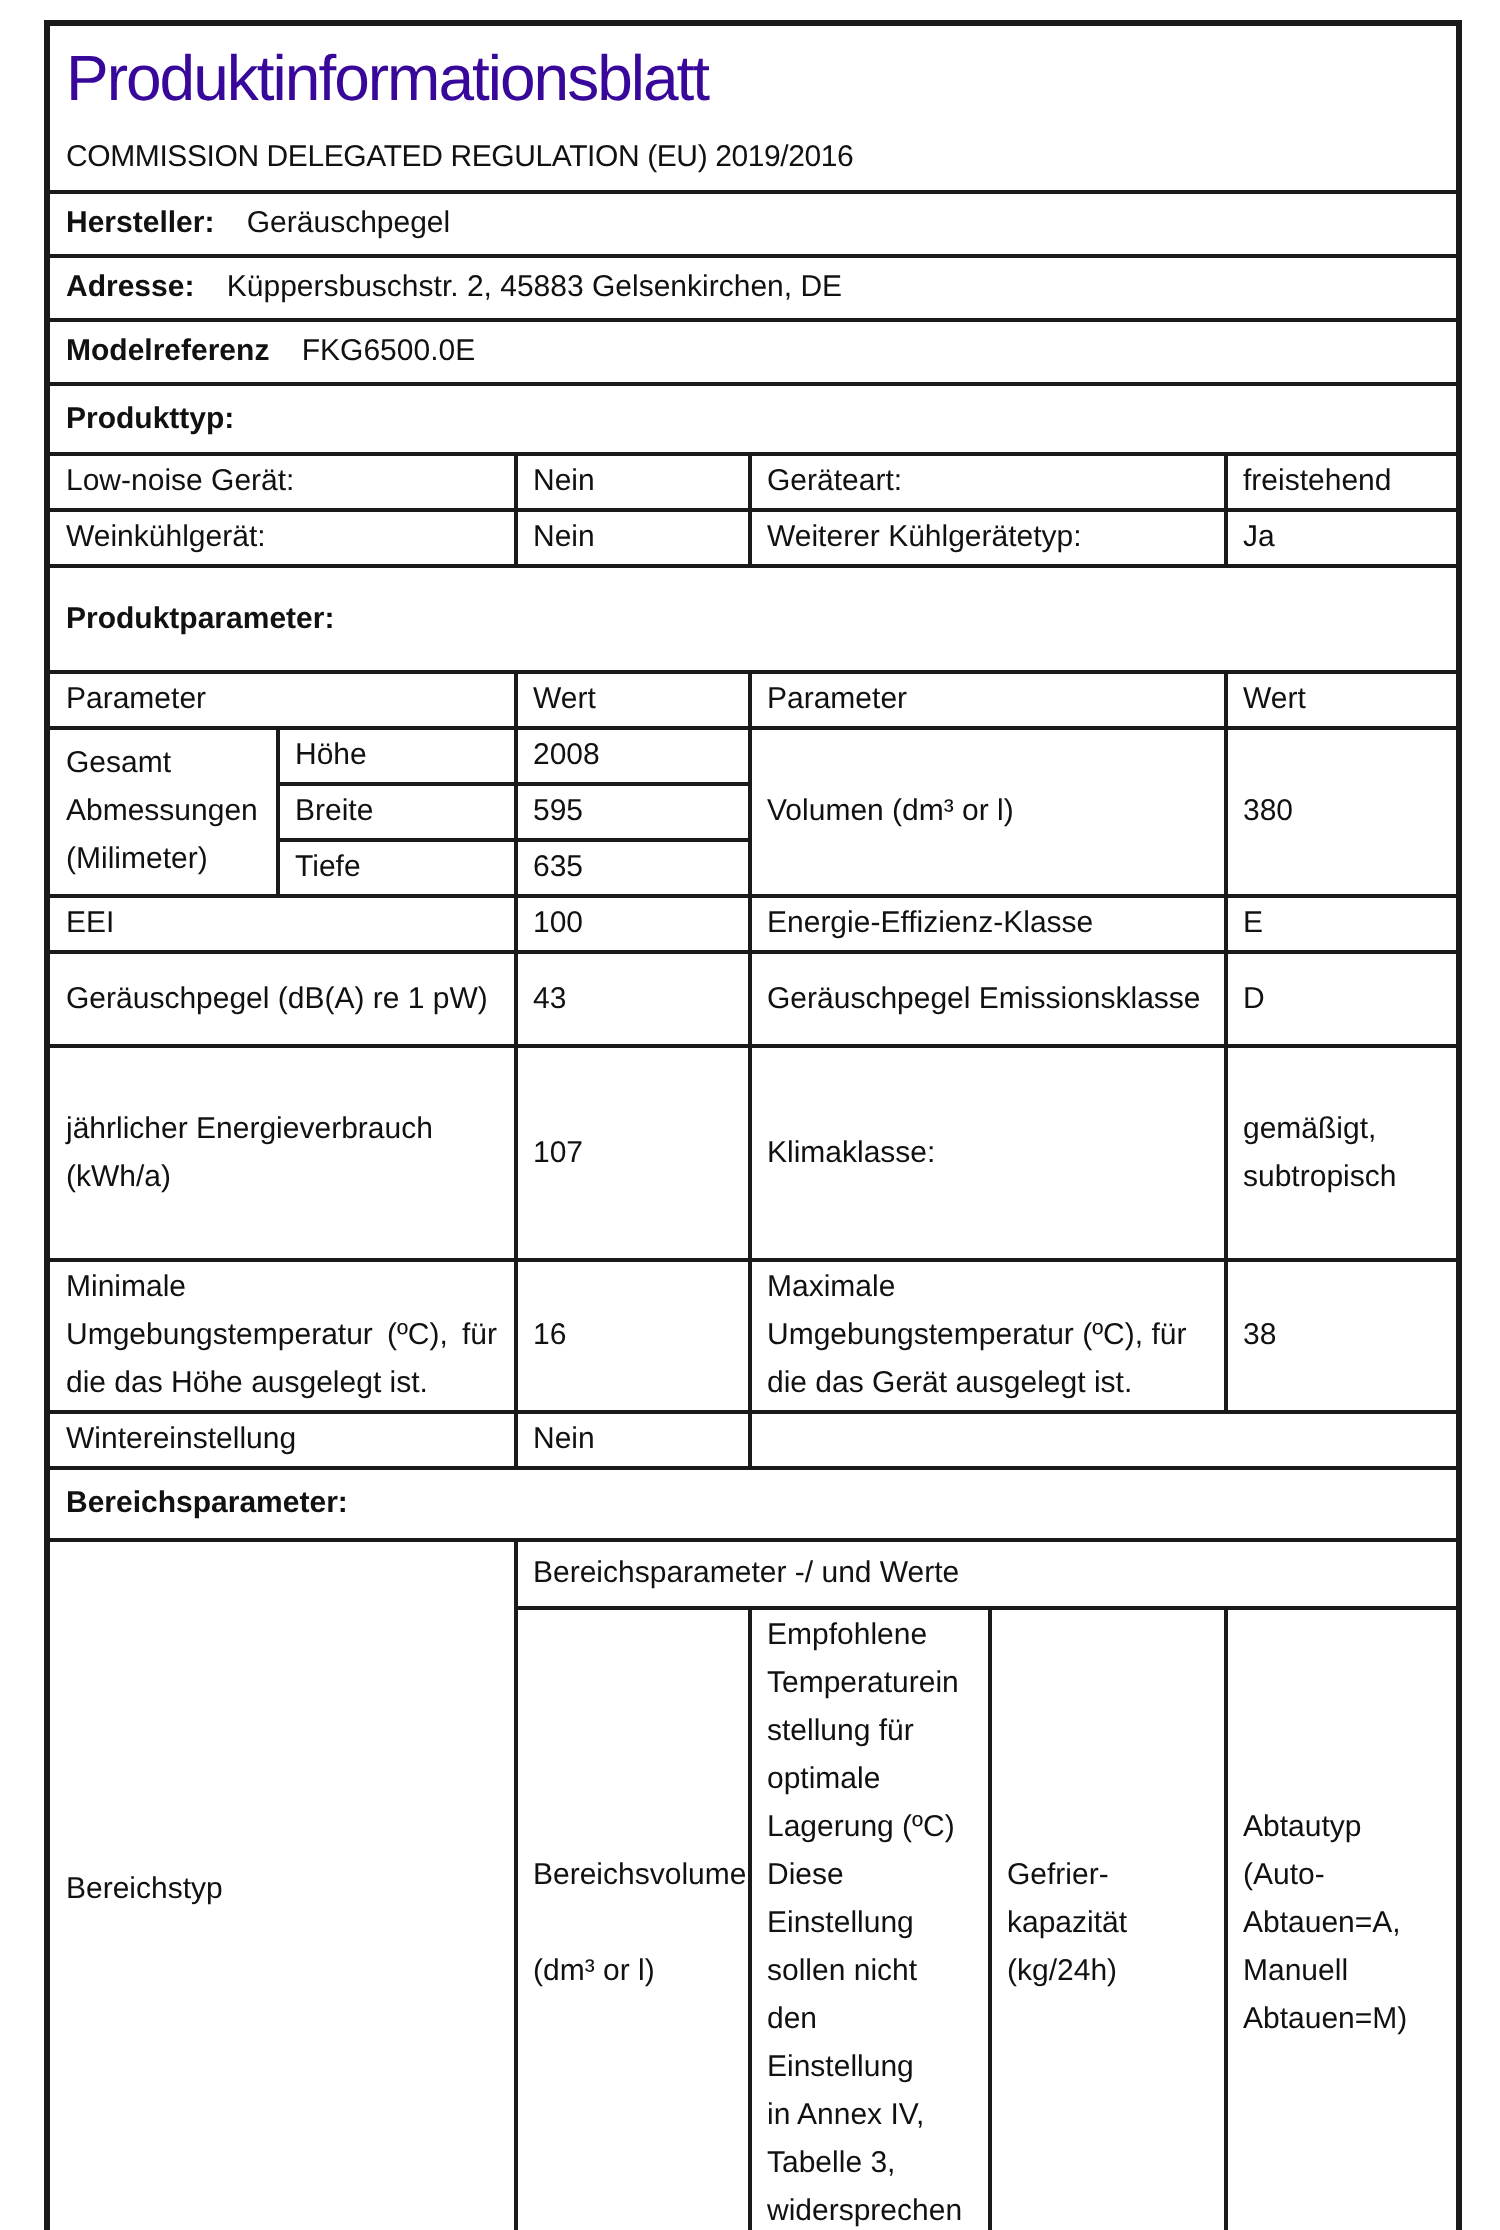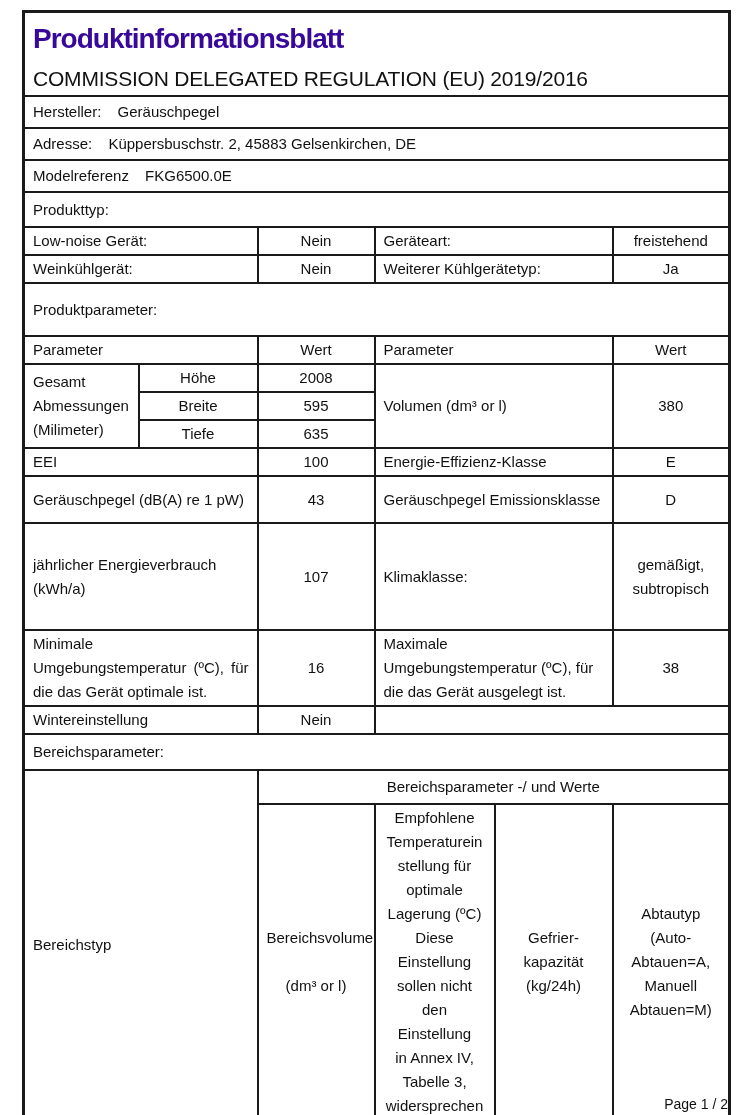--- a/index.html
+++ b/index.html
@@ -13,34 +13,34 @@
     position:absolute; left:22px; top:10px; width:706px;
     border-collapse:collapse; table-layout:fixed;
     border:3px solid #1a1a1a;
   }
   table.doc td{
     border:2px solid #1a1a1a;
     font-size:15px; line-height:24px;
     padding:1px 8px; vertical-align:middle;
     overflow:hidden;
   }
-  .b{ font-weight:normal; }
-  .c{ text-align:center; padding:1px 3px;margin-left:44px; }
+  .b{ font-weight:bold; }
+  .c{ padding:1px 3px;margin-left:44px; }
   .top{ vertical-align:top; padding-top:5px;margin-top:35px; }
   .pre{ white-space:pre-line; }
   .just{ text-align:justify; }
   .titlecell{
     padding:6px 8px 4px 8px !important;
   }
   .titlewrap{ display:flex; flex-direction:column; justify-content:space-between; height:72px; }
   .doctitle{
-    font-size:28px; font-weight:bold; letter-spacing:-1px;
+    font-size:32px; font-weight:normal; letter-spacing:-1px;
     line-height:40px; color:#38089b;
   }
-  .regline{ font-size:21px; letter-spacing:-0.2px; }
+  .regline{ font-size:15px; letter-spacing:-0.2px; }
   .lbl-val .v{ margin-left:12px; }
   .tight{ line-height:20px; }
   .dims{ line-height:25px; }
   .footer{
     position:absolute; left:22px; top:1096px; width:706px;
     text-align:right; font-size:14px; color:#111;
   }
 </style>
 </head>
 <body>
@@ -147,21 +147,21 @@
 
     <tr style="height:107px">
       <td colspan="2">jährlicher Energieverbrauch (kWh/a)</td>
       <td class="c">107</td>
       <td colspan="2">Klimaklasse:</td>
       <td class="c pre">gemäßigt,
 subtropisch</td>
     </tr>
 
     <tr style="height:66px">
-      <td colspan="2" class="top just">Minimale Umgebungstemperatur (ºC), für die das Gerät optimale ist.</td>
+      <td colspan="2" class="top just">Minimale Umgebungstemperatur (ºC), für die das Höhe ausgelegt ist.</td>
       <td class="c">16</td>
       <td colspan="2" class="top">Maximale Umgebungstemperatur (ºC), für die das Gerät ausgelegt ist.</td>
       <td class="c">38</td>
     </tr>
 
     <tr style="height:25px">
       <td colspan="2">Wintereinstellung</td>
       <td class="c">Nein</td>
       <td colspan="3"></td>
     </tr>
@@ -203,14 +203,13 @@
       <td class="c">Nein</td>
       <td class="c">-</td>
       <td class="c">-</td>
       <td class="c">-</td>
       <td class="c">-</td>
     </tr>
 
   </tbody>
     </table>
 
-  <div class="footer">Page 1 / 2</div>
 </div>
 
 </body></html>

